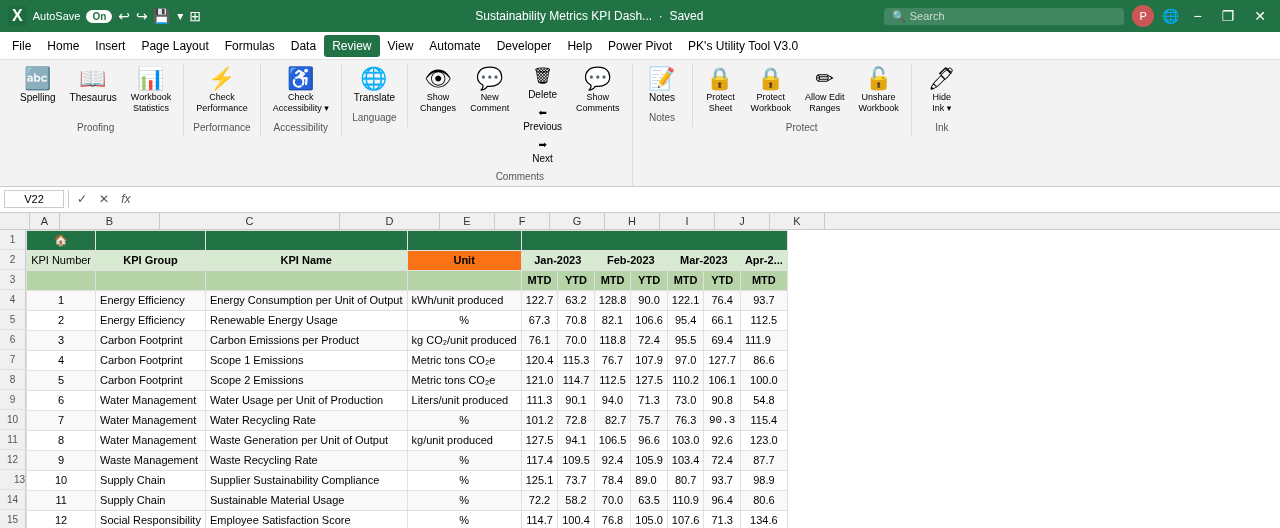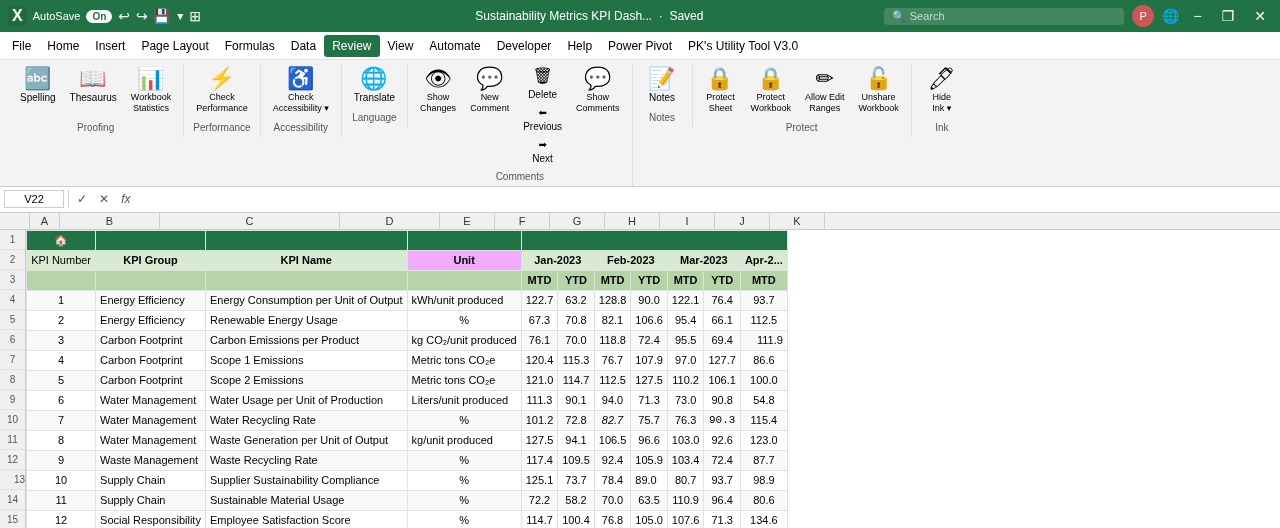--- a/index.html
+++ b/index.html
@@ -329,21 +329,21 @@
           <td class="col-b" style="background:#217346;"></td>
           <td class="col-c" style="background:#217346;"></td>
           <td class="col-d" style="background:#217346;"></td>
           <td class="col-num" colspan="7" style="background:#217346;"></td>
         </tr>
 
         <tr class="month-row">
           <td style="background:#d9ead3;font-weight:normal;text-align:center;">KPI Number</td>
           <td style="background:#d9ead3;font-weight:bold;text-align:center;">KPI Group</td>
           <td style="background:#d9ead3;font-weight:bold;text-align:center;">KPI Name</td>
-          <td style="background:#f0abfc;font-weight:bold;text-align:center;">Unit</td>
+          <td style="background:#f97316;font-weight:bold;text-align:center;">Unit</td>
           <td colspan="2" style="background:#d9ead3;font-weight:bold;text-align:center;">Jan-2023</td>
           <td colspan="2" style="background:#d9ead3;font-weight:bold;text-align:center;">Feb-2023</td>
           <td colspan="2" style="background:#d9ead3;font-weight:bold;text-align:center;">Mar-2023</td>
           <td style="background:#d9ead3;font-weight:bold;text-align:center;">Apr-2...</td>
         </tr>
 
         <tr class="sub-header">
           <td style="background:#b7d4a8;"></td>
           <td style="background:#b7d4a8;"></td>
           <td style="background:#b7d4a8;"></td>
@@ -387,21 +387,21 @@
           <td style="text-align:center;">3</td>
           <td>Carbon Footprint</td>
           <td>Carbon Emissions per Product</td>
           <td>kg CO₂/unit produced</td>
           <td style="text-align:center;">76.1</td>
           <td style="text-align:center;">70.0</td>
           <td style="text-align:center;">118.8</td>
           <td style="text-align:center;">72.4</td>
           <td style="text-align:center;">95.5</td>
           <td style="text-align:center;">69.4</td>
-          <td style="text-align:right;">111.9</td>
+          <td style="text-align:left;">111.9</td>
         </tr>
         <tr class="data-row" style="background:#f9f9f9;">
           <td style="text-align:center;">4</td>
           <td>Carbon Footprint</td>
           <td>Scope 1 Emissions</td>
           <td>Metric tons CO₂e</td>
           <td style="text-align:center;">120.4</td>
           <td style="text-align:center;">115.3</td>
           <td style="text-align:center;">76.7</td>
           <td style="text-align:center;">107.9</td>
@@ -435,21 +435,21 @@
           <td style="text-align:center;">90.8</td>
           <td style="text-align:center;">54.8</td>
         </tr>
         <tr class="data-row">
           <td style="text-align:center;">7</td>
           <td>Water Management</td>
           <td>Water Recycling Rate</td>
           <td style="text-align:center;">%</td>
           <td style="text-align:center;">101.2</td>
           <td style="text-align:center;">72.8</td>
-          <td style="text-align:center;font-style:italic;">82.7</td>
+          <td style="text-align:right;">82.7</td>
           <td style="text-align:center;">75.7</td>
           <td style="text-align:center;">76.3</td>
           <td style="text-align:center;font-family:Liberation Mono, monospace;">90.3</td>
           <td style="text-align:center;">115.4</td>
         </tr>
         <tr class="data-row" style="background:#f9f9f9;">
           <td style="text-align:center;">8</td>
           <td>Water Management</td>
           <td>Waste Generation per Unit of Output</td>
           <td>kg/unit produced</td>

